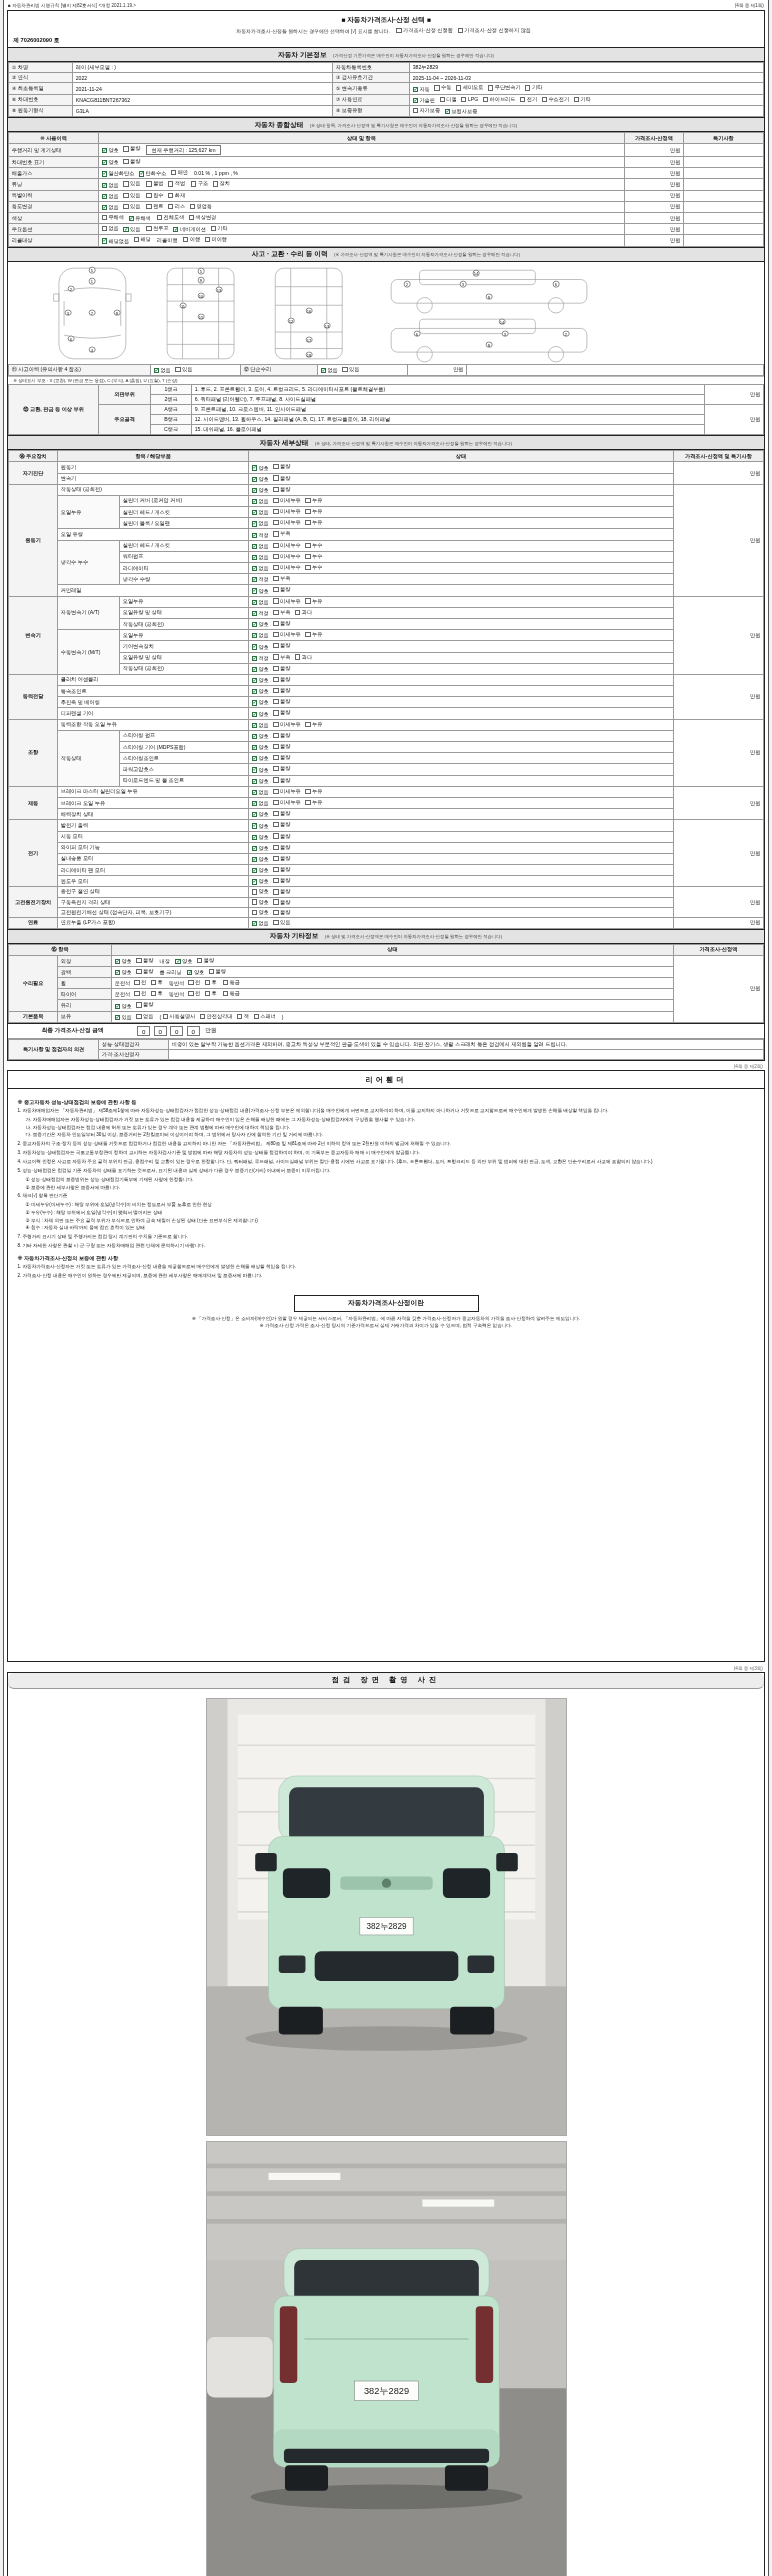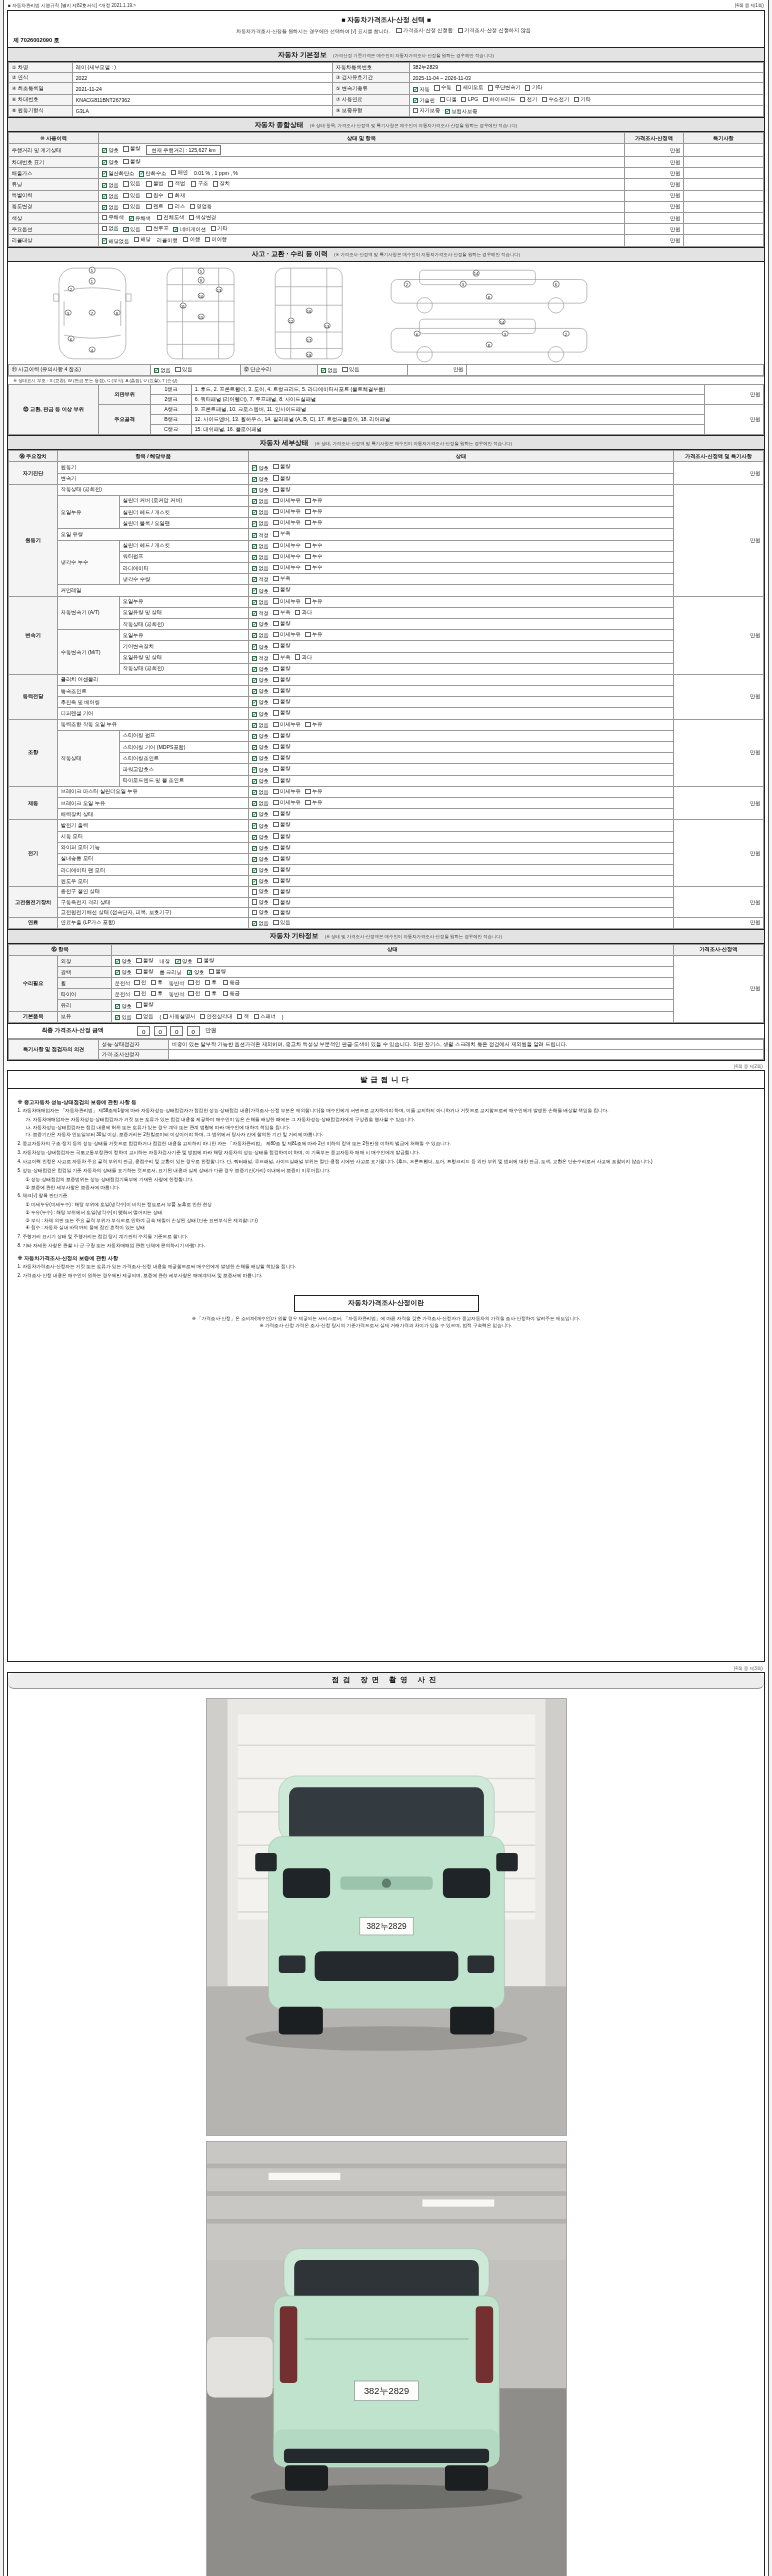--- a/index.html
+++ b/index.html
@@ -704,21 +704,21 @@
         <td class="lbl">가격·조사산정자</td>
         <td></td>
       </tr>
     </tbody>
       </table>
   </div>
 
   <div class="pagemark">(4쪽 중 제2쪽)</div>
 
   <div class="box notes-box">
-    <div class="notes-title">발급됩니다</div>
+    <div class="notes-title">리어휀더</div>
     <div class="notes-body">
 
         <p class="np-h">※ 중고자동차 성능·상태점검의 보증에 관한 사항 등</p>
 
         <p class="np-p">1. 자동차매매업자는 「자동차관리법」 제58조제1항에 따라 자동차성능·상태점검자가 점검한 성능·상태점검 내용(가격조사·산정 부분은 제외합니다)을 매수인에게 서면으로 고지하여야 하며, 이를 고지하지 아니하거나 거짓으로 고지함으로써 매수인에게 발생한 손해를 배상할 책임을 집니다.</p>
 
         <p class="np-s">가. 자동차매매업자는 자동차성능·상태점검자가 거짓 또는 오류가 있는 점검 내용을 제공하여 매수인이 입은 손해를 배상한 때에는 그 자동차성능·상태점검자에게 구상권을 행사할 수 있습니다.</p>
 
         <p class="np-s">나. 자동차성능·상태점검자는 점검 내용에 허위 또는 오류가 있는 경우 계약 또는 관계 법령에 따라 매수인에 대하여 책임을 집니다.</p>
 

